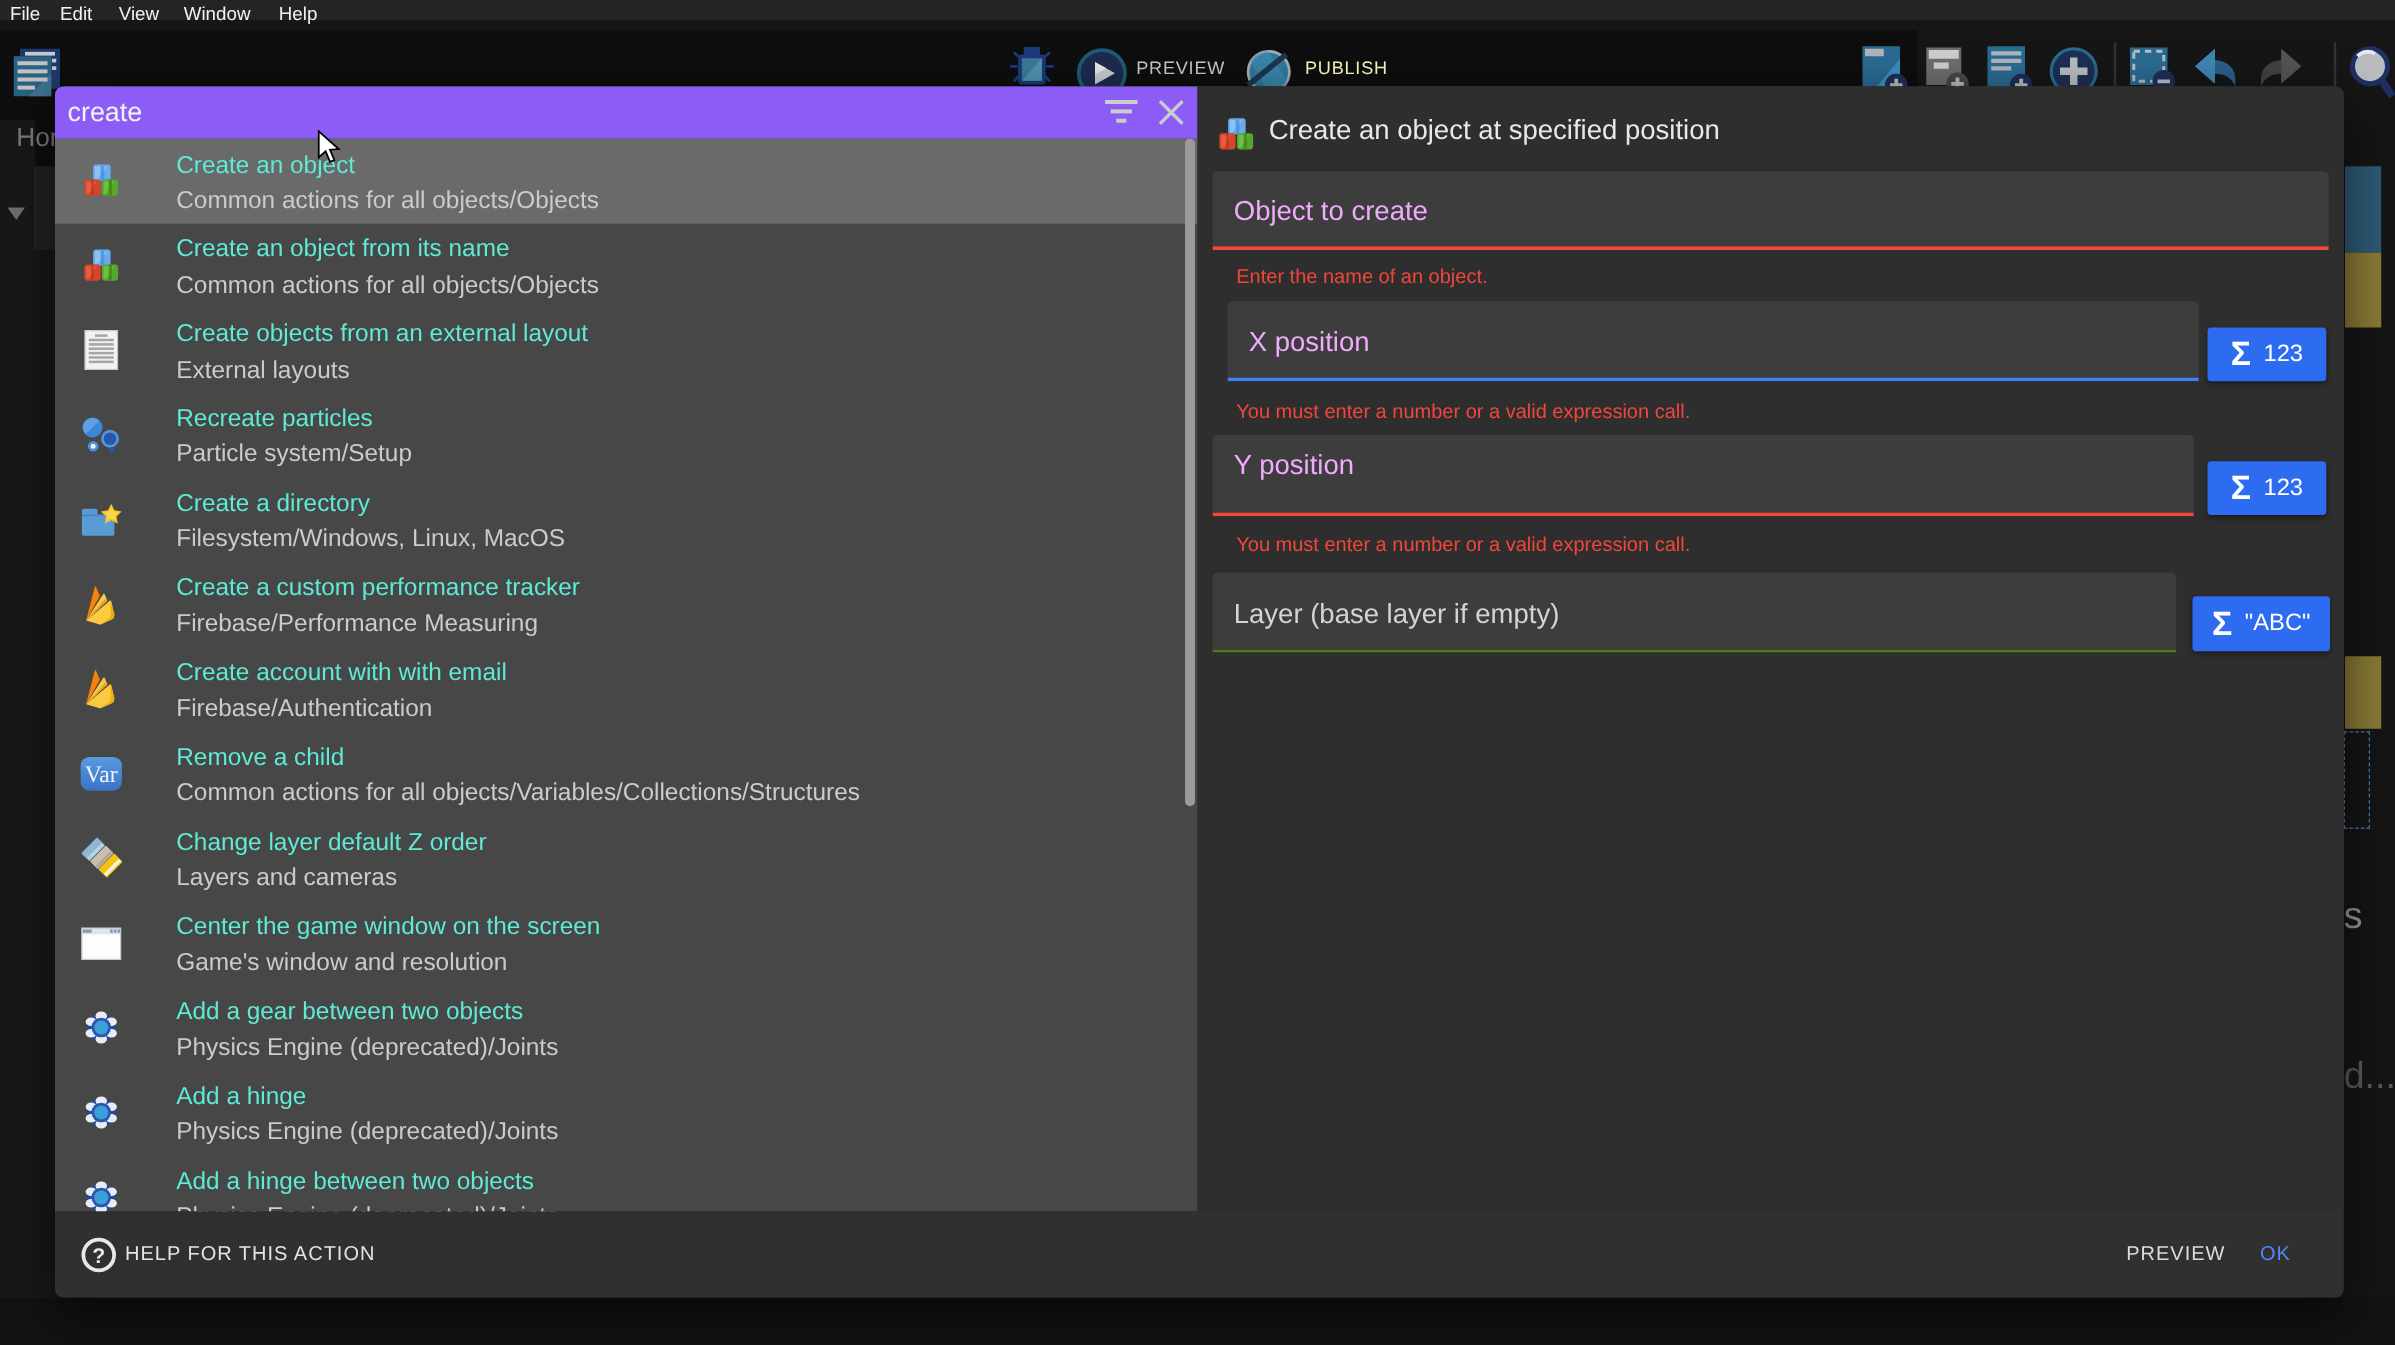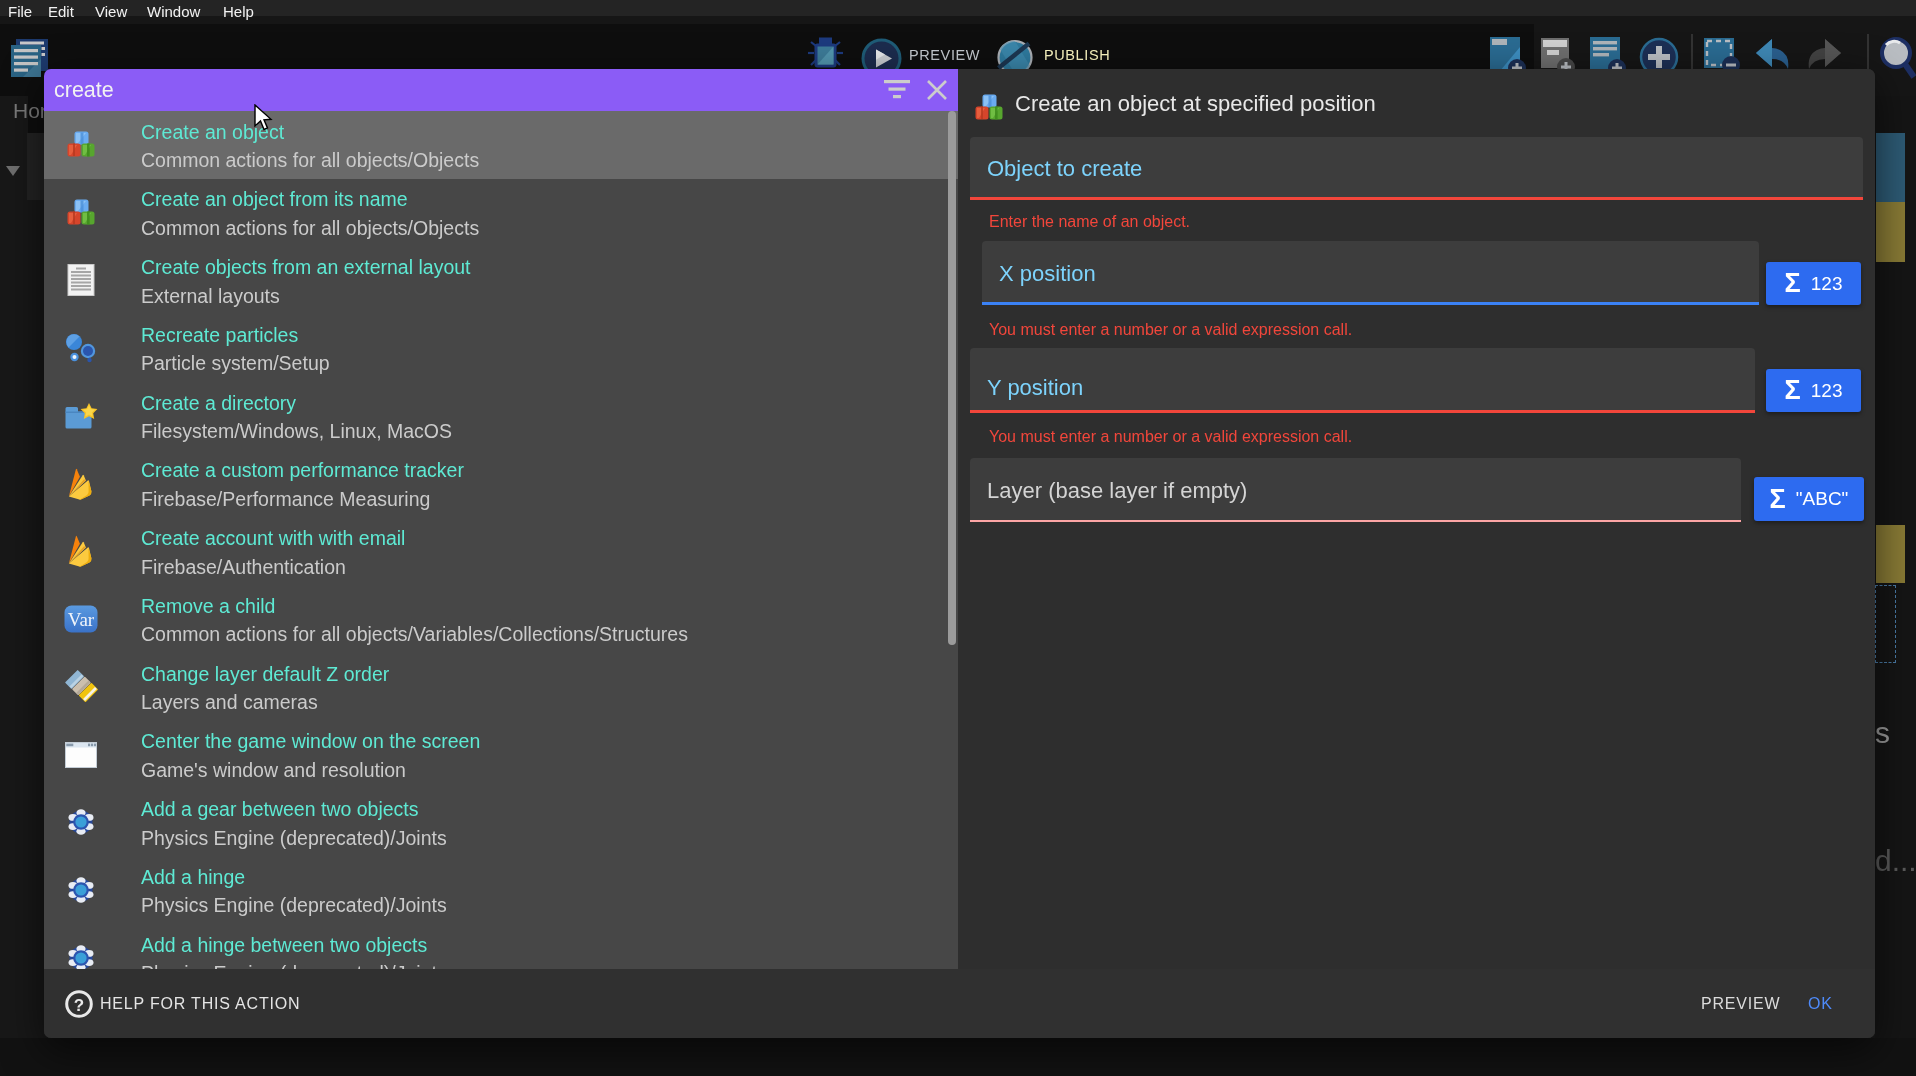--- a/index.html
+++ b/index.html
@@ -23,21 +23,21 @@
 .row.sel{background:#6a6a6a}
 .ricon{position:absolute;left:20px;top:50%;width:34px;height:34px;transform:translateY(-50%);display:flex;align-items:center;justify-content:center}
 .rtitle{position:absolute;left:97px;top:9.5px;font-size:19.5px;color:#5eead4;white-space:nowrap}
 .rsub{position:absolute;left:97px;top:38px;font-size:19.5px;color:#cbcbcb;white-space:nowrap}
 .thumb{position:absolute;left:904px;top:42px;width:8px;height:534px;background:#9b9b9b;border-radius:4px}
 .rpanel{position:absolute;left:914px;top:0;width:917px;height:900px;background:#2e2e2e}
 .rhead{position:absolute;left:15px;top:24px;width:32px;height:28px}
 .rtitle2{position:absolute;left:57px;top:22px;font-size:22px;letter-spacing:0px;color:#e8e8e8}
 .fbox{position:absolute;background:#3d3d3d;border-radius:4px 4px 0 0}
 .fbox .lbl{position:absolute;left:17px;font-size:22px;white-space:nowrap}
-.red{color:#7dd3fc}
+.red{color:#f0abfc}
 .helper{position:absolute;font-size:16px;color:#f2463b;white-space:nowrap}
 .bluebtn{position:absolute;background:#2d6bf0;border-radius:3px;color:#fff;display:flex;align-items:center;justify-content:center;box-shadow:0 2px 4px rgba(0,0,0,0.4)}
 .bluebtn .sig{font-size:27px;font-weight:bold;margin-right:10px}
 .bluebtn .sm{font-size:19px}
 .footer{position:absolute;left:0;top:900px;width:1831px;height:69px;background:#303030}
 .helpico{position:absolute;left:20px;top:20px}
 .helptxt{position:absolute;left:56px;top:26px;font-size:16px;letter-spacing:0.8px;color:#e4e4e4}
 .cancel{position:absolute;left:1657px;top:26px;font-size:16px;letter-spacing:0.8px;color:#dcdcdc}
 .ok{position:absolute;left:1764px;top:26px;font-size:16px;letter-spacing:0.8px;color:#4e8af9}
 .cursor{position:absolute;left:253px;top:104px;z-index:50}
@@ -411,28 +411,28 @@
 <div class="helper" style="left:31px;top:144px">Enter the name of an object.</div>
 <div class="fbox" style="left:24px;top:172px;width:777px;height:64px;border-bottom:3px solid #3b82f6">
 <div class="lbl red" style="top:20px">X position</div>
       </div>
 <div class="bluebtn" style="left:808px;top:193px;width:95px;height:43px">
         <span class="sig">Σ</span>
         <span class="sm">123</span>
       </div>
 <div class="helper" style="left:31px;top:252px">You must enter a number or a valid expression call.</div>
 <div class="fbox" style="left:12px;top:279px;width:785px;height:65px;border-bottom:3px solid #f2463b">
-<div class="lbl red" style="top:27px">Y position</div>
+<div class="lbl red" style="top:11px">Y position</div>
       </div>
 <div class="bluebtn" style="left:808px;top:300px;width:95px;height:43px">
         <span class="sig">Σ</span>
         <span class="sm">123</span>
       </div>
 <div class="helper" style="left:31px;top:359px">You must enter a number or a valid expression call.</div>
-<div class="fbox" style="left:12px;top:389px;width:771px;height:64px;border-bottom:2px solid #fca5a5">
+<div class="fbox" style="left:12px;top:389px;width:771px;height:64px;border-bottom:2px solid #4d7c0f">
 <div class="lbl" style="top:20px;color:#d4d4d4">Layer (base layer if empty)</div>
       </div>
 <div class="bluebtn" style="left:796px;top:408px;width:110px;height:44px">
         <span class="sig">Σ</span>
         <span class="sm">"ABC"</span>
       </div>
 </div>
 <div class="footer">
 <svg class="helpico" width="30" height="30" viewBox="0 0 30 30">
 <circle cx="15" cy="15" r="12.3" fill="none" stroke="#e8e8e8" stroke-width="3"></circle>

